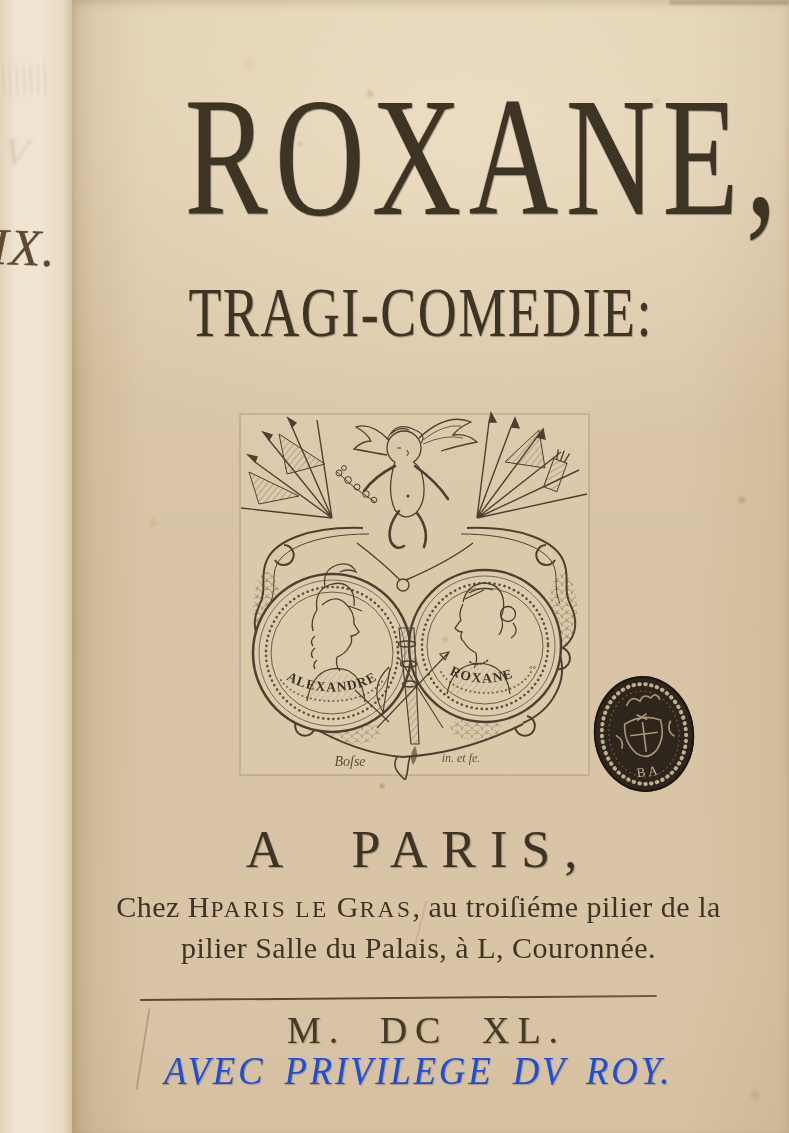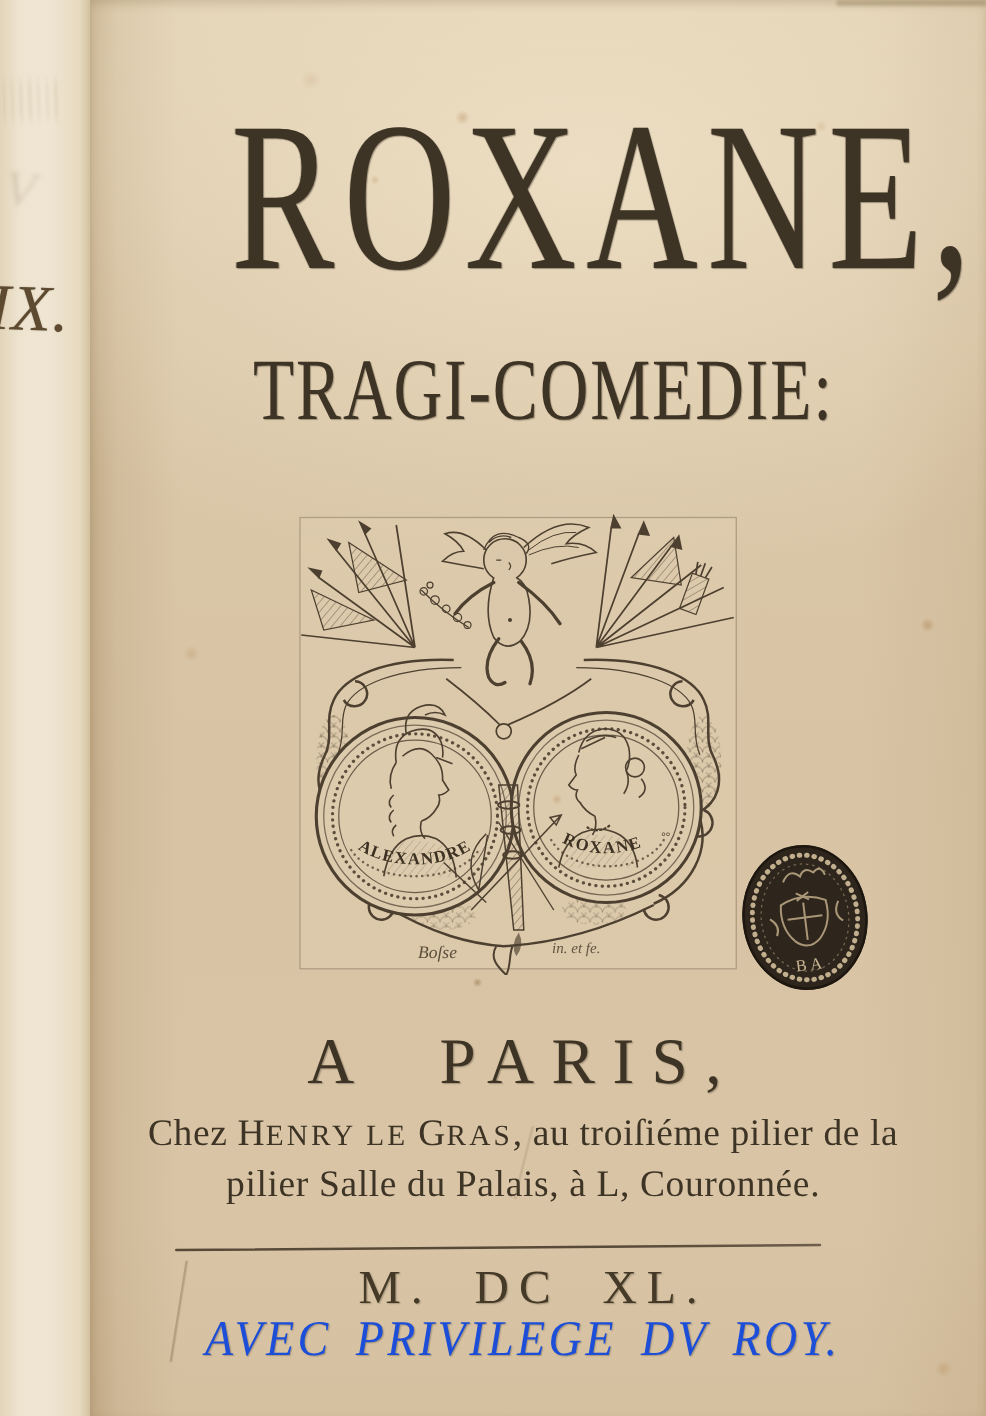--- a/index.html
+++ b/index.html
@@ -49,21 +49,21 @@
     position:absolute;left:669px;top:0;width:120px;height:5px;
     background:rgba(120,95,60,.30);filter:blur(1.2px);border-radius:3px;
   }
 
   .textcol{position:absolute;left:72px;width:693px;text-align:center;color:#3e3425;}
 
   .title-line{top:72px;font-size:170px;line-height:1;letter-spacing:10px;padding-left:2px;}
   .title-line .squeeze{display:inline-block;transform:scaleX(.73);transform-origin:50% 50%;
     text-shadow:1px 1px 1px rgba(62,52,37,.45), -1px 0 0 rgba(62,52,37,.2);}
 
-  .subtitle-line{top:278px;font-size:70px;line-height:1;letter-spacing:2px;padding-left:16px;}
+  .subtitle-line{top:278px;font-size:70px;line-height:1;letter-spacing:2px;padding-left:2px;}
   .subtitle-line .squeeze{display:inline-block;transform:scaleX(.77);transform-origin:50% 50%;
     text-shadow:1px 1px 1px rgba(62,52,37,.4);}
 
   .vignette-svg{position:absolute;left:237px;top:410px;}
   .stamp-svg{position:absolute;left:586px;top:670px;}
 
   .city-line{top:824px;font-size:52px;line-height:1;letter-spacing:14px;word-spacing:30px;
     text-shadow:1px 1px 1px rgba(62,52,37,.35);}
   .imprint-line1{top:890px;font-size:30px;line-height:1.1;letter-spacing:.5px;}
   .imprint-line2{top:931px;font-size:30px;line-height:1.1;letter-spacing:.5px;}
@@ -257,21 +257,21 @@
       </g>
       <text x="58" y="106" text-anchor="middle" font-size="13" letter-spacing="3" fill="#c8b593" font-family="Liberation Serif, serif">BA</text>
     </g>
   </svg>
 
   <div class="textcol city-line" style="position:absolute;">
     <span>A PARIS,</span>
   </div>
   <div class="textcol imprint-line1" style="position:absolute;">
     <span>Chez</span> 
-    <span class="bigcap">H</span><span class="smallcap">ENRY</span> 
+    <span class="bigcap">H</span><span class="smallcap">PARIS</span> 
     <span class="smallcap">LE</span> 
     <span class="bigcap">G</span><span class="smallcap">RAS</span><span>, au troiſiéme pilier de la</span>
   </div>
   <div class="textcol imprint-line2" style="position:absolute;">
     <span>pilier Salle du Palais, à L, Couronnée.</span>
   </div>
 
   <div class="rule"></div>
   <div class="textcol date-line" style="position:absolute;font-family:Liberation Serif, serif;">
     <span>M. DC XL.</span>

